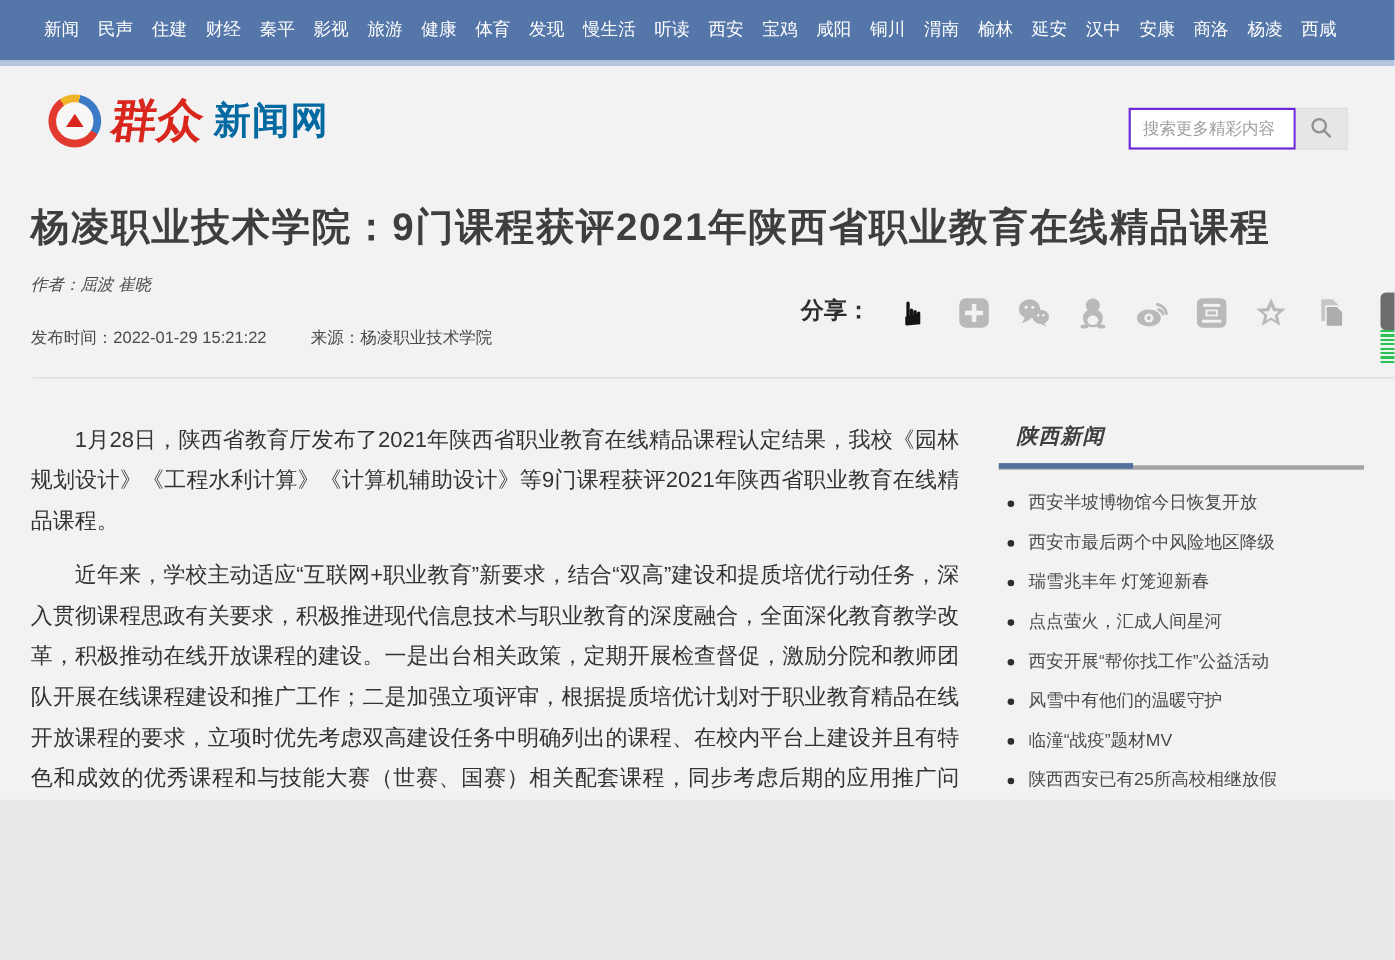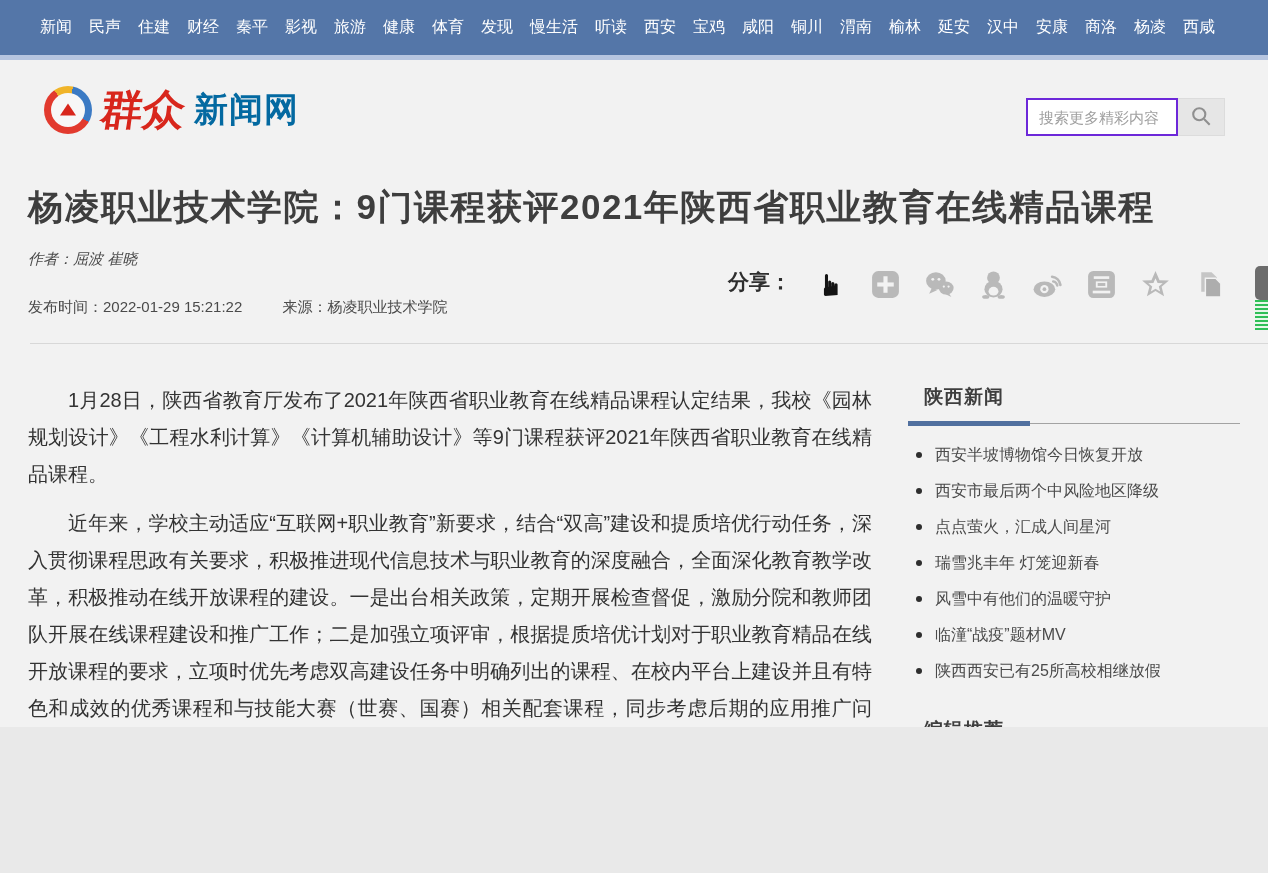--- a/index.html
+++ b/index.html
@@ -43,21 +43,21 @@
 
   .divider { border:0; border-top:1px solid #d8d8d8; margin:26px 0 0 30px; }
 
   
   .content { display:flex; align-items:flex-start; padding:0 28px; margin-top:24px; }
   .article-body { width:844px; padding-top:14px; }
   .para { font-size:20px; line-height:37px; color:#333333; text-align:justify; text-indent:2em; margin:0 0 12px; word-break:break-all; }
 
   .sidebar { margin-left:36px; flex:1; min-width:0; padding-top:16px; }
   .side-section { margin-bottom:28px; }
-  .side-head { position:relative; border-bottom:1px solid #a3a3a3; padding:0 0 13px 16px; }
+  .side-head { position:relative; border-bottom:4px solid #a3a3a3; padding:0 0 13px 16px;font-style:italic; }
   .side-title { font-size:19px; font-weight:bold; color:#3e3e3e; letter-spacing:1px; }
   .side-head::after { content:""; position:absolute; left:0; bottom:-3px; width:122px; height:5px; background:#51709f; }
   .side-list { list-style:none; margin:13px 0 0; padding:0; }
   .side-item { position:relative; padding-left:27px; font-size:16px; color:#4a4a4a; line-height:36px; cursor:pointer; white-space:nowrap; overflow:hidden; }
   .side-item::before { content:""; position:absolute; left:8px; top:15px; width:6px; height:6px; border-radius:50%; background:#2e2e2e; }
 
   
   .side-widget { position:absolute; right:0; top:266px; width:13px; height:64px; cursor:pointer; }
   .widget-grip { height:34px; background:#6c6c6c; border-radius:5px 0 0 5px; }
   .widget-meter { height:30px; background:repeating-linear-gradient(180deg,#2fbf57 0 2px,#e7f7ea 2px 4px); }
@@ -199,22 +199,23 @@
       </article>
 
     <aside class="sidebar">
       <section class="side-section">
         <div class="side-head">
           <span class="side-title">陕西新闻</span>
         </div>
         <ul class="side-list">
             <li class="side-item">西安半坡博物馆今日恢复开放</li>
             <li class="side-item">西安市最后两个中风险地区降级</li>
+            <li class="side-item">瑞雪兆丰年 灯笼迎新春</li>
             <li class="side-item">点点萤火，汇成人间星河</li>
-            <li class="side-item">瑞雪兆丰年 灯笼迎新春</li>
+            <li class="side-item">西安开展“帮你找工作”公益活动</li>
             <li class="side-item">风雪中有他们的温暖守护</li>
             <li class="side-item">临潼“战疫”题材MV</li>
             <li class="side-item">陕西西安已有25所高校相继放假</li>
           </ul>
       </section>
 
       <section class="side-section">
         <div class="side-head">
           <span class="side-title">编辑推荐</span>
         </div>

